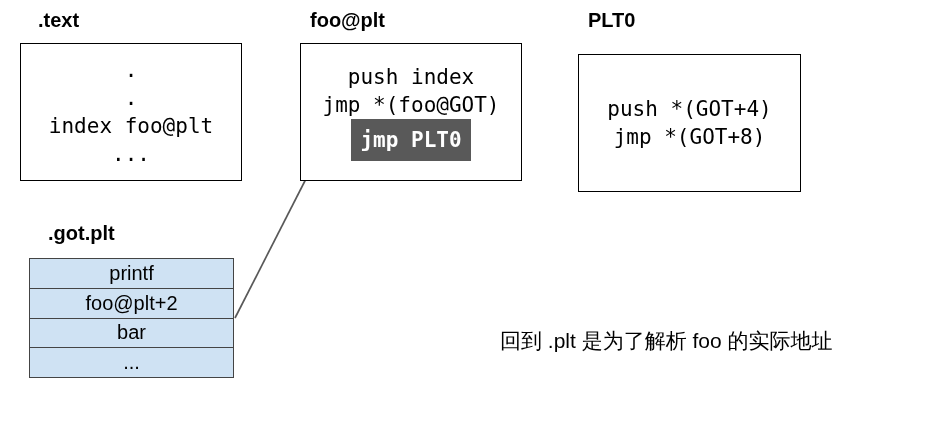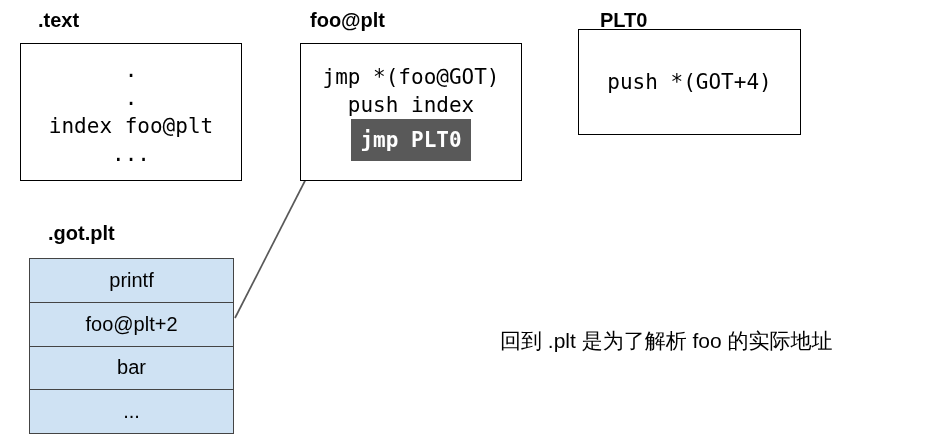--- a/index.html
+++ b/index.html
@@ -99,32 +99,33 @@
   <div class="sec-label" style="left:38px; top:9px">.text</div>
   <div class="code-box" style="left:20px; top:43px; width:222px; height:138px">
     <div class="code-line">.</div>
     <div class="code-line">.</div>
     <div class="code-line">index foo@plt</div>
     <div class="code-line">...</div>
   </div>
 
   <div class="sec-label" style="left:310px; top:9px">foo@plt</div>
   <div class="code-box" style="left:300px; top:43px; width:222px; height:138px">
+    <div class="code-line">push index</div>
     <div class="code-line">jmp *(foo@GOT)</div>
-    <div class="code-line">push index</div>
     <div class="code-line"><span class="highlight">jmp PLT0</span></div>
   </div>
 
-  <div class="sec-label" style="left:600px; top:9px">PLT0</div>
-  <div class="code-box" style="left:578px; top:29px; width:223px; height:106px">
+  <div class="sec-label" style="left:588px; top:9px">PLT0</div>
+  <div class="code-box" style="left:578px; top:54px; width:223px; height:138px">
     <div class="code-line">push *(GOT+4)</div>
+    <div class="code-line">jmp *(GOT+8)</div>
   </div>
 
   <div class="sec-label" style="left:48px; top:222px">.got.plt</div>
-  <div class="got-table" style="left:29px; top:258px; width:205px; height:176px">
+  <div class="got-table" style="left:29px; top:258px; width:205px; height:120px">
     <div class="got-row">printf</div>
     <div class="got-row">foo@plt+2</div>
     <div class="got-row">bar</div>
     <div class="got-row">...</div>
   </div>
 
   <div class="annotation" style="left:500px; top:327px">回到 .plt 是为了解析 foo 的实际地址</div>
 
 </div>
 

